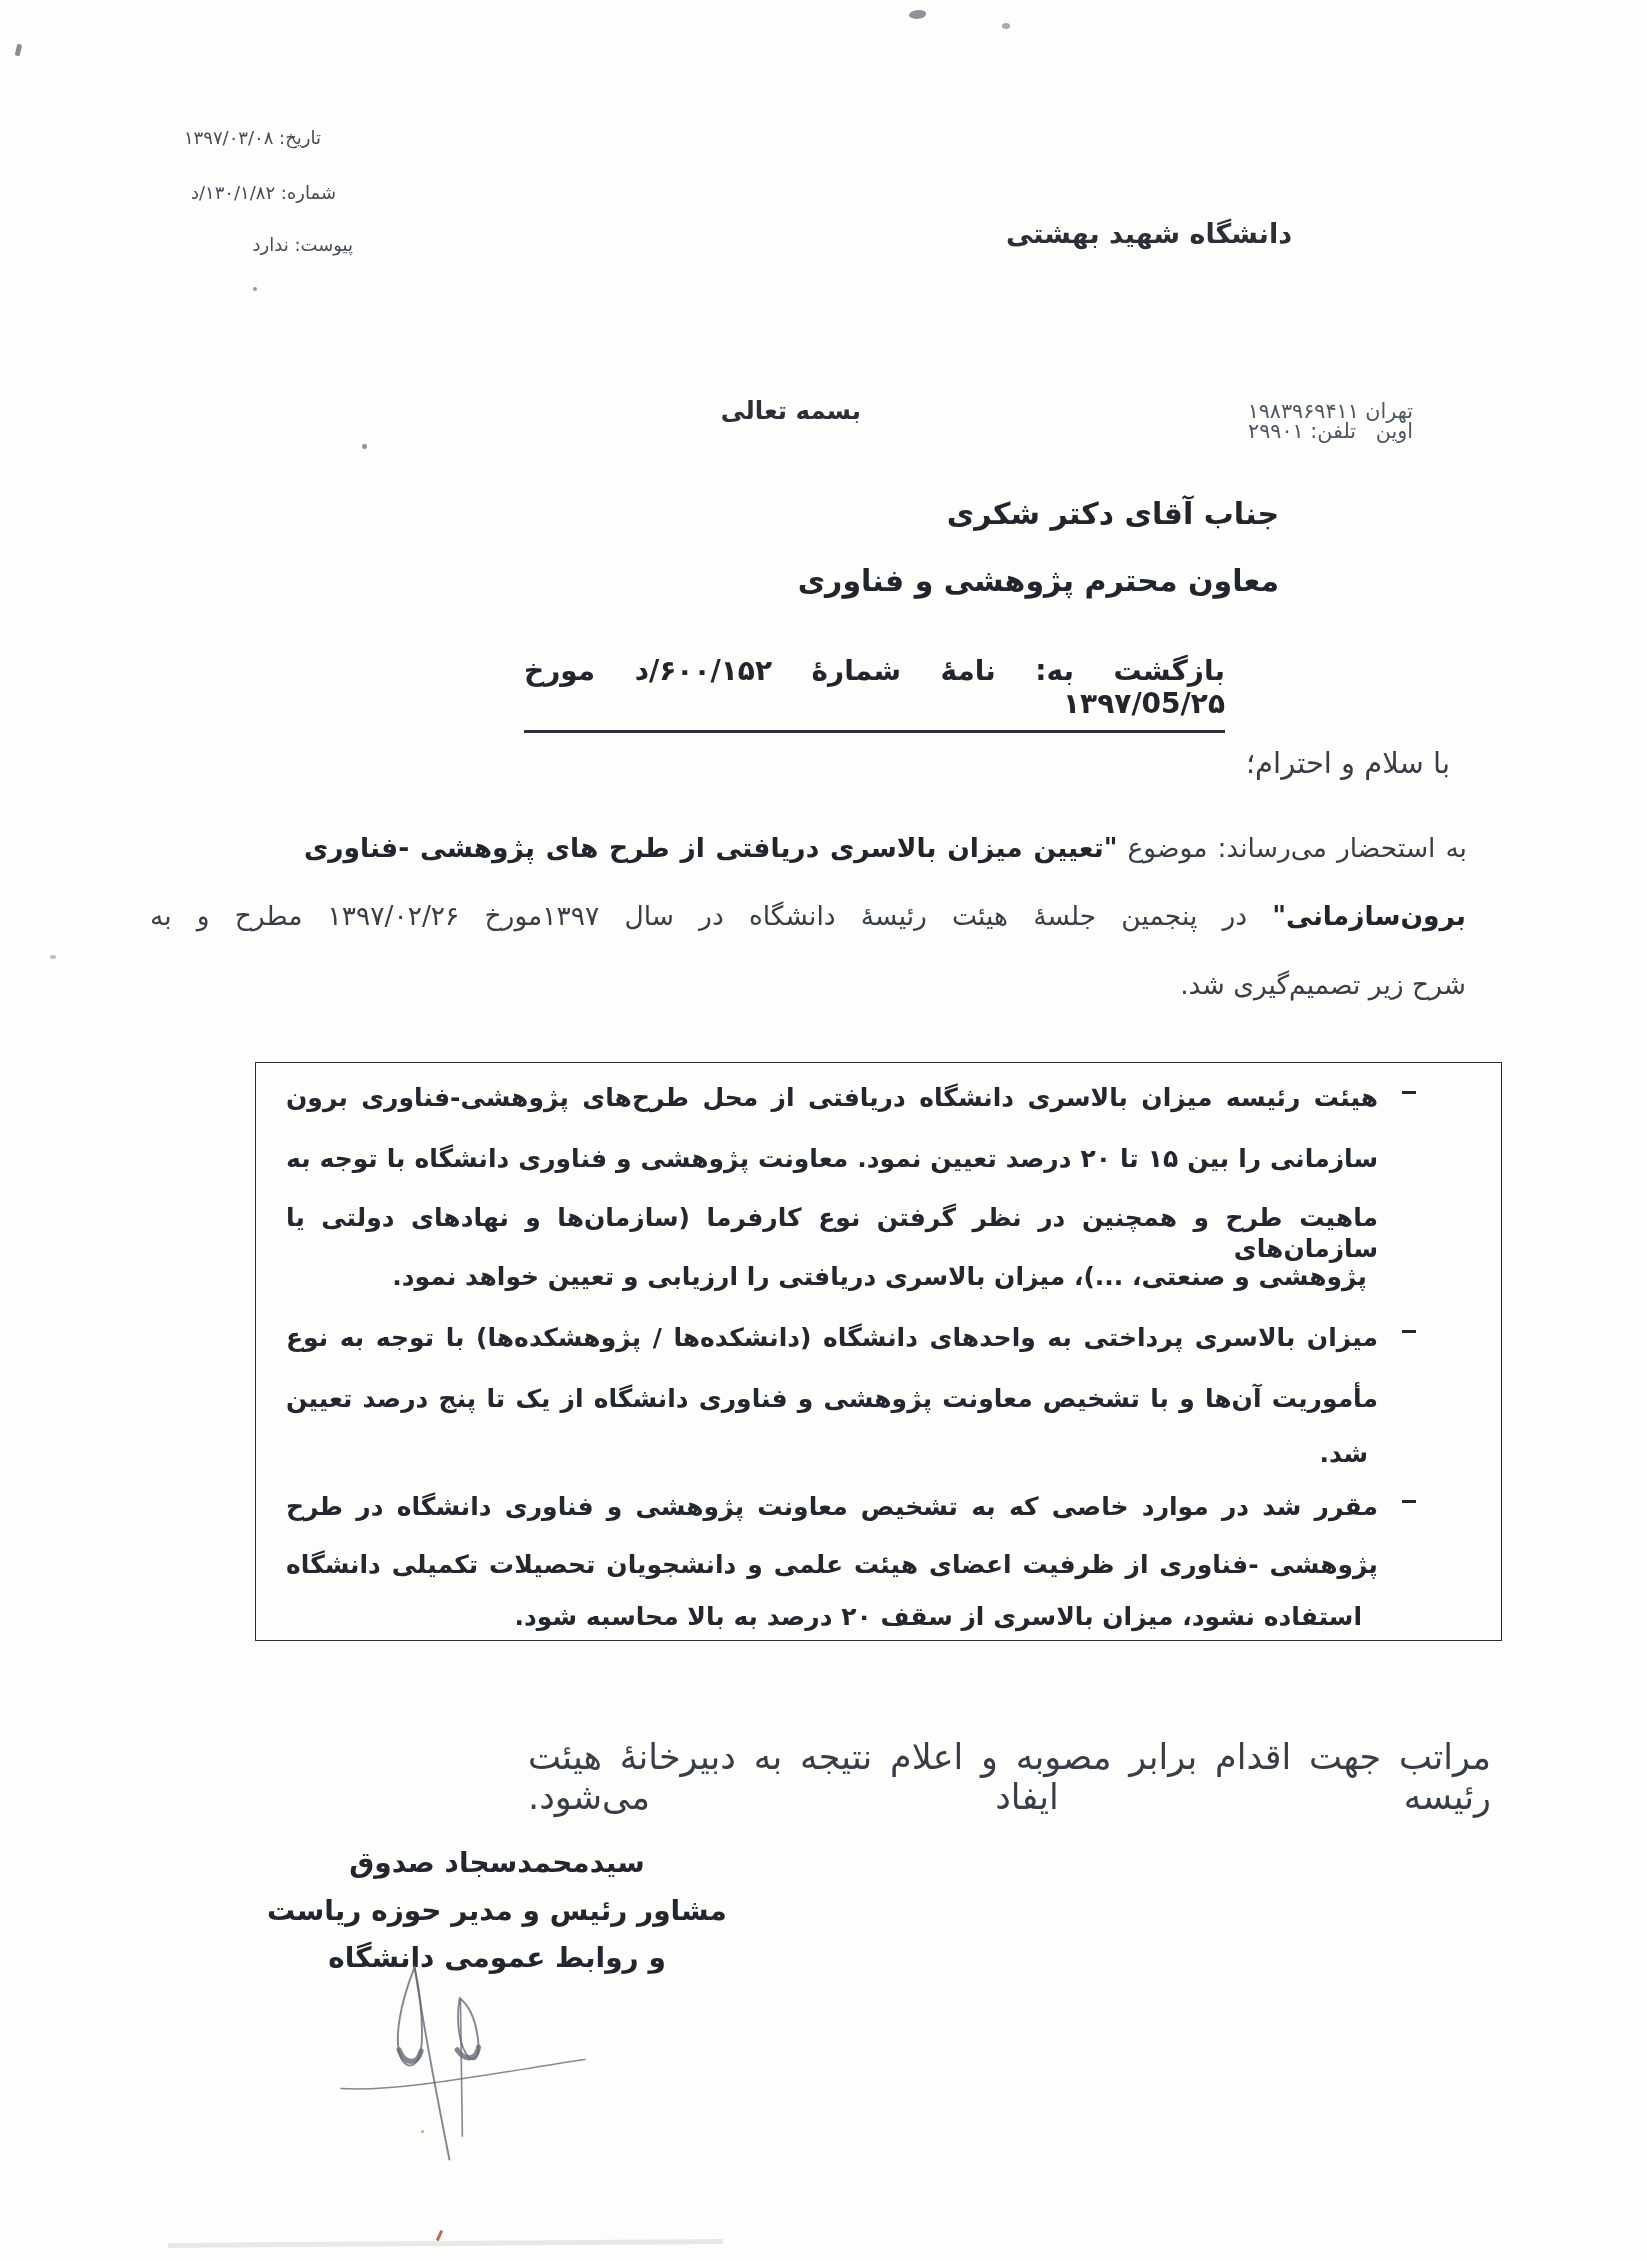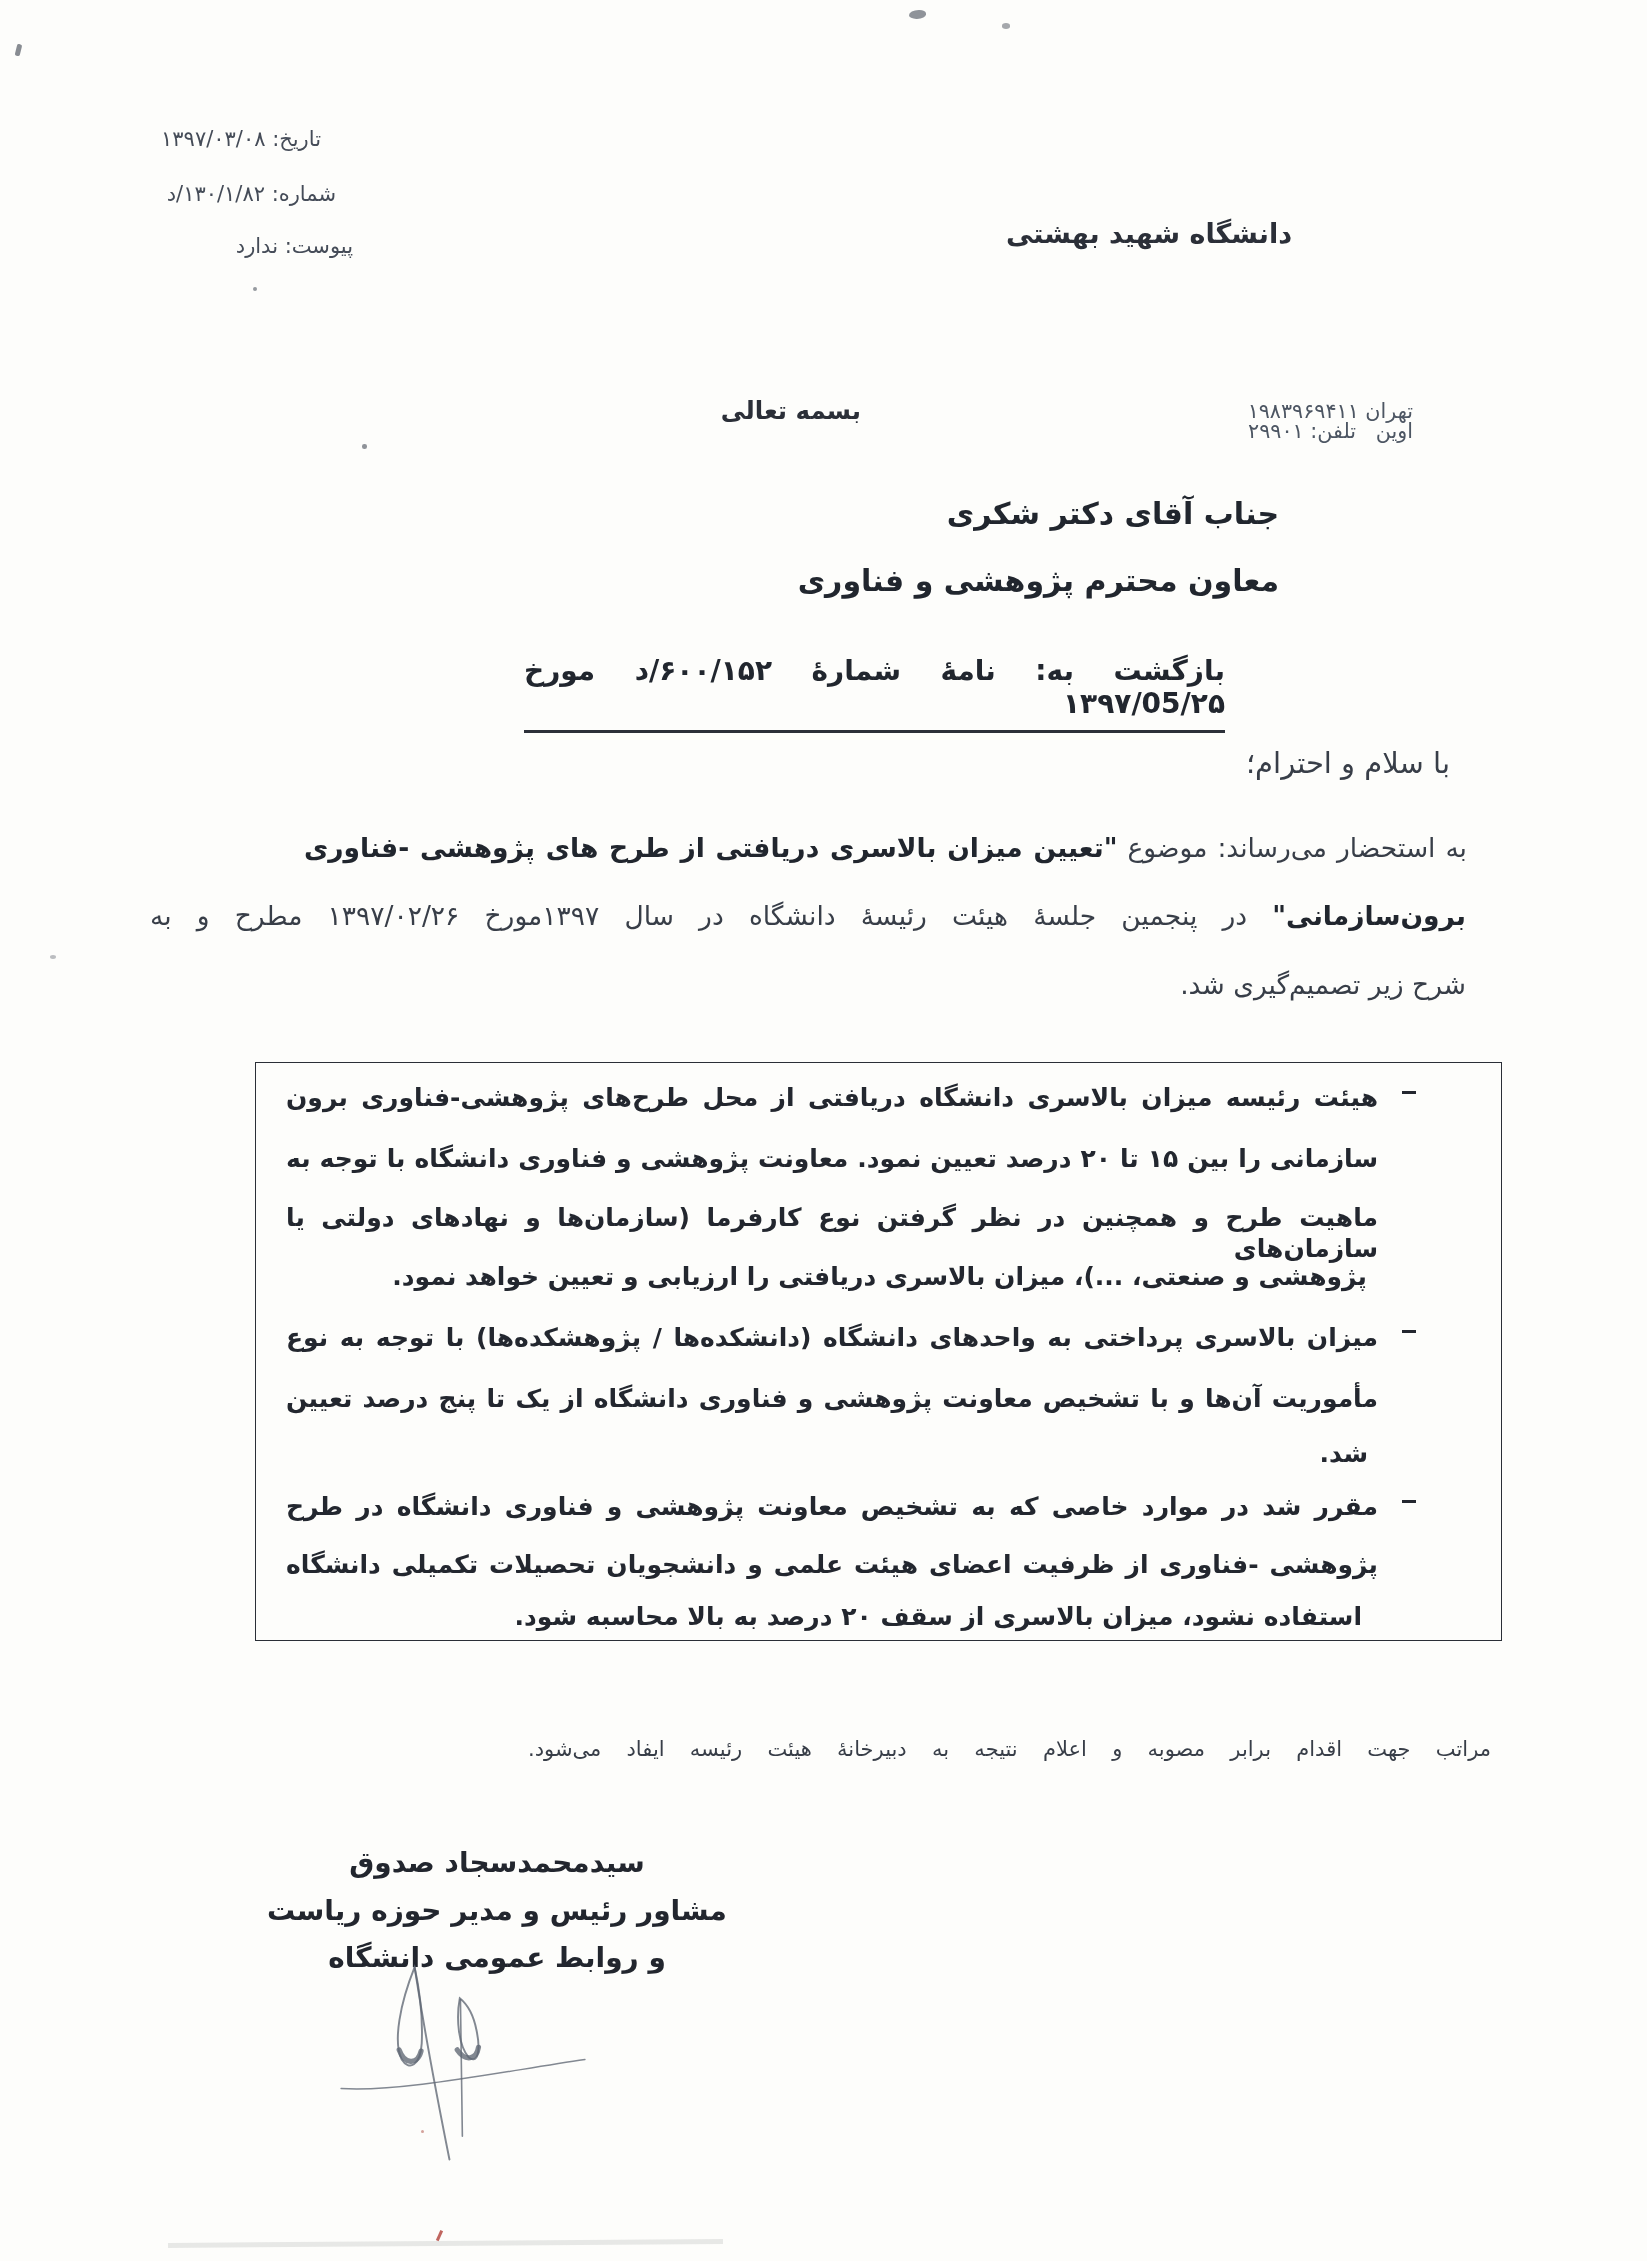--- a/index.html
+++ b/index.html
@@ -8,38 +8,38 @@
     width:1647px;height:2261px;
     background:#fdfdfb;
     overflow:hidden;
     direction:rtl;
     font-family:"DejaVu Sans",sans-serif;
     color:#383e48;
   }
   .abs{position:absolute;}
   .r{white-space:nowrap;}
   .just{text-align:justify;text-align-last:justify;}
-  .meta{font-size:21px;color:#454c58;}
+  .meta{font-size:18px;color:#454c58;}
   .uni{font-size:27px;font-weight:bold;color:#2b2f38;}
   .besm{font-size:24.5px;font-weight:bold;color:#2b2f38;}
   .addr{font-size:20.7px;color:#4d5663;}
   .recip{font-size:30px;font-weight:bold;color:#21262e;}
   .subj{font-size:28px;font-weight:bold;color:#21262e;
         border-bottom:3.2px solid #2c3039;padding-bottom:10.3px;}
   .sal{font-size:29px;}
   .para{font-size:26.5px;line-height:1.3;}
   .para .bseg{font-weight:bold;color:#21262e;}
   .decision-box{
     border:1.9px solid #2a2f37;
     background:transparent;
     padding-left:18px;
   }
   .boxline{font-size:25px;font-weight:bold;color:#23272f;line-height:1.25;}
   .dash{background:#23272f;width:14px;height:3.2px;}
-  .close-line{font-size:21px;}
+  .close-line{font-size:35px;}
   .sigblock{text-align:center;}
   .signame{font-size:28px;font-weight:bold;color:#22262e;line-height:48px;white-space:nowrap;}
   .sigtitle{font-size:28px;font-weight:bold;color:#22262e;line-height:47px;white-space:nowrap;}
   .speck{position:absolute;background:#6a6f78;border-radius:50%;}
   .streak{position:absolute;background:rgba(120,122,126,0.16);transform:rotate(-0.4deg);}
   .redtick{position:absolute;background:#b04038;}
   svg{display:block;}
 </style>
 </head>
 <body>

